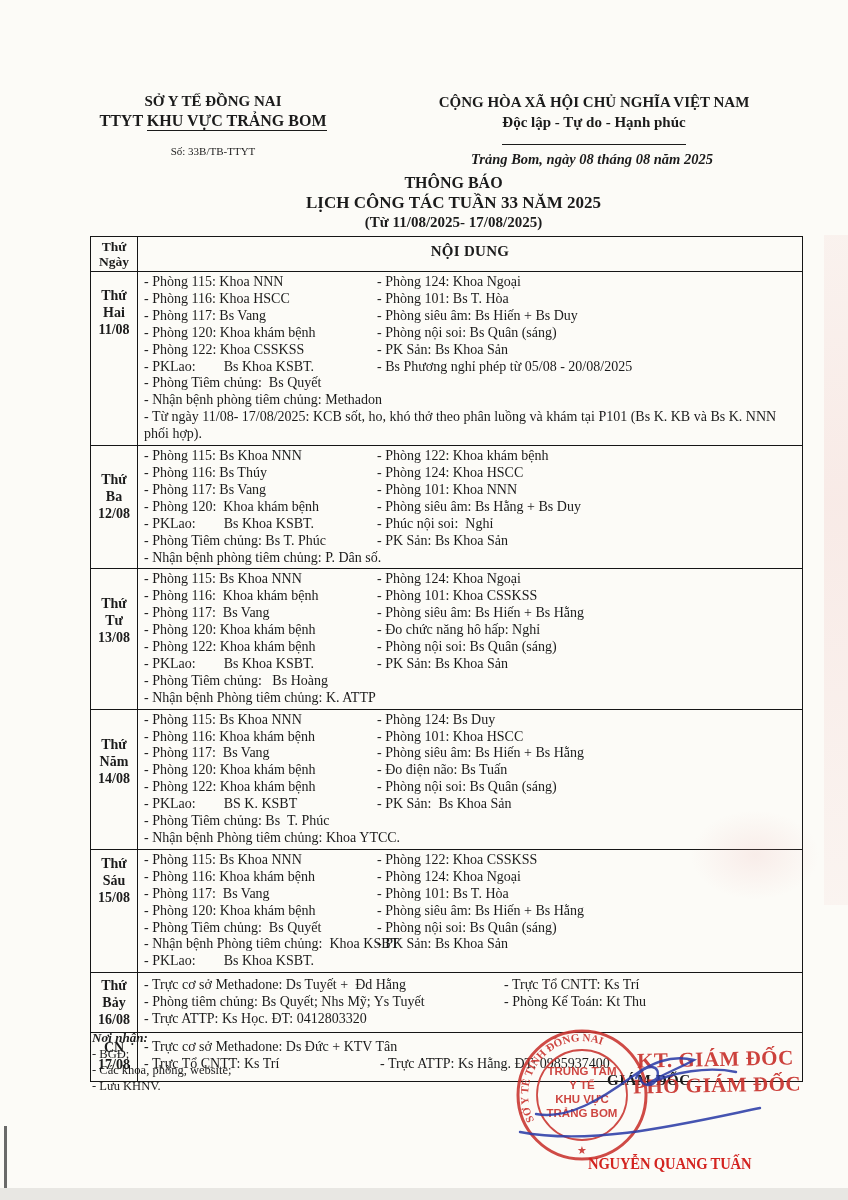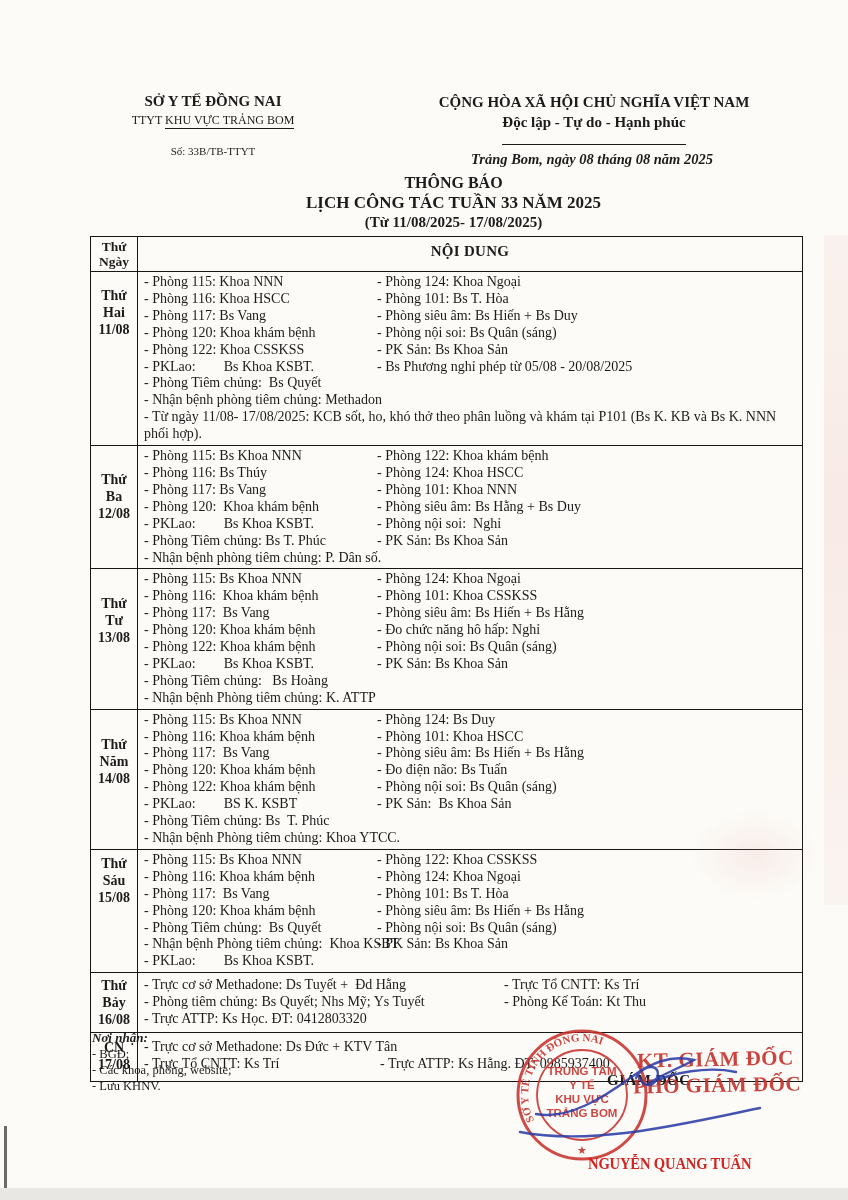--- a/index.html
+++ b/index.html
@@ -22,21 +22,21 @@
   .artifact.pink-edge{right:0;top:235px;width:24px;height:670px;
     background:linear-gradient(180deg,rgba(228,160,158,.10),rgba(232,168,165,.20) 40%,rgba(228,160,158,.08));}
   .artifact.pink-smudge{left:690px;top:810px;width:130px;height:90px;border-radius:50%;
     background:radial-gradient(ellipse at center,rgba(232,170,168,.18),rgba(232,170,168,0) 70%);}
   .artifact.left-line{left:4px;top:1126px;width:3px;height:74px;background:#3a3a3a;opacity:.75;}
   .artifact.bottom-band{left:0;bottom:0;width:100%;height:12px;background:#e8e7e3;}
   
   .doc-header{display:flex;padding-top:92px;}
   .org-block{margin-left:94px;width:238px;text-align:center;line-height:19px;}
   .org-line1{font-weight:bold;font-size:15px;}
-  .org-line2{font-weight:normal;font-size:12px;}
+  .org-line2{font-weight:bold;font-size:16px;}
   .org-line2 .u-part{border-bottom:1.4px solid var(--ink);padding-bottom:1px;}
   .doc-number{font-size:11px;margin-top:12px;}
   .national-block{margin-left:auto;margin-right:44px;width:420px;text-align:center;line-height:20px;}
   .national-line1{font-weight:bold;font-size:15px;}
   .national-motto{font-weight:bold;font-size:15px;}
   .national-motto span{border-bottom:1.5px solid var(--ink);padding-bottom:12px;display:inline-block;}
   .date-line{font-style:italic;font-weight:600;font-size:14.5px;text-align:center;padding-right:4px;margin-top:4px;}
   
   .title-block{width:727px;margin:4px 0 0 90px;text-align:center;font-weight:bold;}
   .title-line1{font-size:16px;line-height:20px;}
@@ -139,21 +139,21 @@
           <td class="day-cell">
             <div>Thứ</div>
             <div>Ba</div>
             <div>12/08</div>
           </td>
           <td class="content-cell">
             <div class="content-line"><span class="left-item">- Phòng 115: Bs Khoa NNN</span><span class="right-item">- Phòng 122: Khoa khám bệnh</span></div>
             <div class="content-line"><span class="left-item">- Phòng 116: Bs Thúy</span><span class="right-item">- Phòng 124: Khoa HSCC</span></div>
             <div class="content-line"><span class="left-item">- Phòng 117: Bs Vang</span><span class="right-item">- Phòng 101: Khoa NNN</span></div>
             <div class="content-line"><span class="left-item">- Phòng 120:  Khoa khám bệnh</span><span class="right-item">- Phòng siêu âm: Bs Hằng + Bs Duy</span></div>
-            <div class="content-line"><span class="left-item">- PKLao:        Bs Khoa KSBT.</span><span class="right-item">- Phòng nội soi:  Nghỉ</span></div>
+            <div class="content-line"><span class="left-item">- PKLao:        Bs Khoa KSBT.</span><span class="right-item">- Phúc nội soi:  Nghỉ</span></div>
             <div class="content-line"><span class="left-item">- Phòng Tiêm chủng: Bs T. Phúc</span><span class="right-item">- PK Sản: Bs Khoa Sản</span></div>
             <div class="content-line"><span class="left-item">- Nhận bệnh phòng tiêm chủng: P. Dân số.</span></div>
           </td>
         </tr>
         <tr>
           <td class="day-cell">
             <div>Thứ</div>
             <div>Tư</div>
             <div>13/08</div>
           </td>

